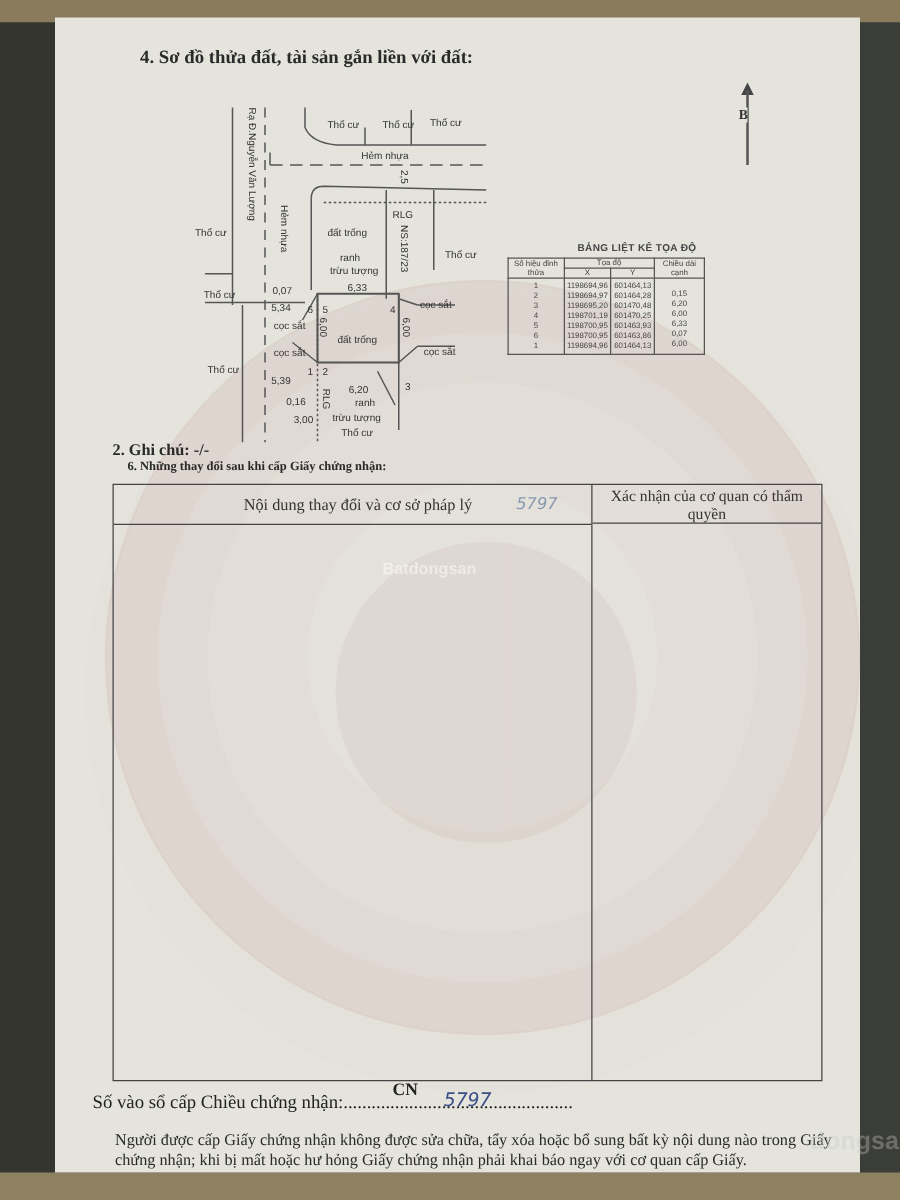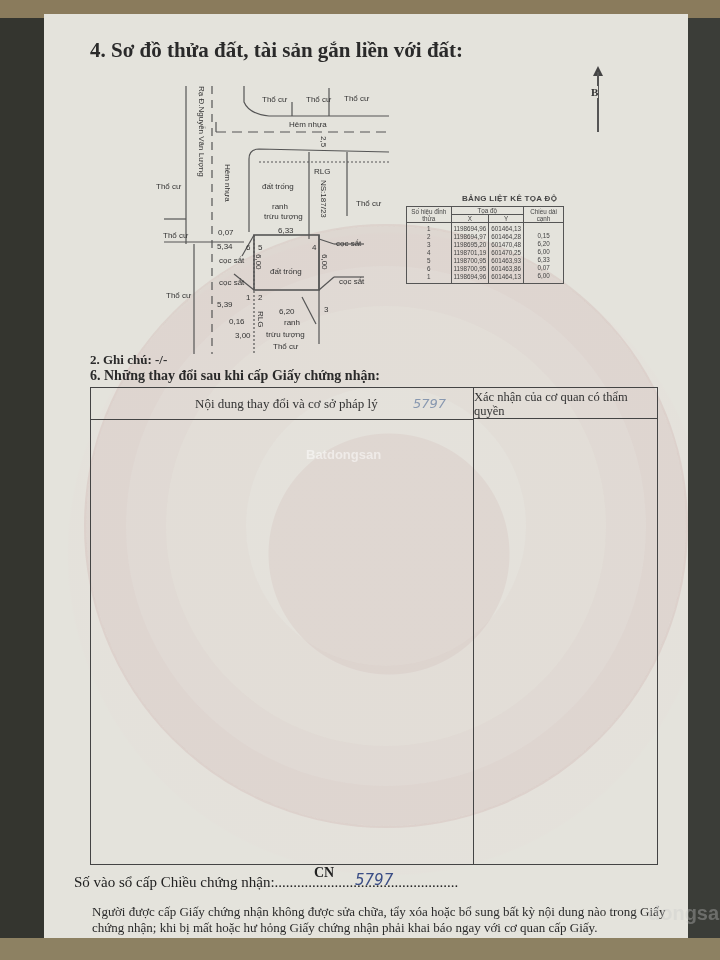--- a/index.html
+++ b/index.html
@@ -5,38 +5,38 @@
   html,body{margin:0;padding:0;}
   body{width:720px;height:960px;position:relative;overflow:hidden;background:#3a3b37;font-family:"Liberation Serif",serif;}
   .bg-top{position:absolute;left:0;top:0;width:720px;height:18px;background:#8a7b5c;}
   .bg-bottom{position:absolute;left:0;top:938px;width:720px;height:22px;background:#8d8162;}
   .bg-left{position:absolute;left:0;top:18px;width:44px;height:920px;background:#34352f;}
   .bg-right{position:absolute;left:688px;top:18px;width:32px;height:920px;background:#3b3d38;}
   .paper{position:absolute;left:44px;top:14px;width:644px;height:924px;background:#e4e3dc;
     background-image:radial-gradient(circle at 345px 540px, rgba(200,160,160,0.18) 0, rgba(200,160,160,0.18) 120px, rgba(230,210,210,0.10) 121px, rgba(230,210,210,0.10) 320px, rgba(0,0,0,0) 322px);}
   .seal{position:absolute;left:40px;top:210px;width:600px;height:600px;border-radius:50%;
     border:2px solid rgba(190,140,140,0.18);box-shadow:inset 0 0 0 40px rgba(200,150,150,0.06), inset 0 0 0 80px rgba(200,150,150,0.05), inset 0 0 0 160px rgba(200,150,150,0.05);}
-  .h4{position:absolute;left:46px;top:24px;font-size:21px;font-weight:bold;color:#2a2a2a;}
+  .h4{position:absolute;left:68px;top:24px;font-size:15px;font-weight:bold;color:#2a2a2a;}
   .diagram{position:absolute;left:0;top:0;width:644px;height:340px;}
   .dtext{font-family:"Liberation Sans",sans-serif;fill:#333;}
   .coord-title{position:absolute;left:384px;top:180px;font-size:8px;color:#444;font-family:"Liberation Sans",sans-serif;font-weight:bold;letter-spacing:.3px;padding-left:34px;}
   .coord-table{position:absolute;left:362px;top:192px;width:158px;border-collapse:collapse;font-family:"Liberation Sans",sans-serif;font-size:6.3px;color:#444;}
   .coord-table td,.coord-table th{border:1px solid #555;padding:0 2px;text-align:center;font-weight:normal;}
   .coord-table .body td{border-top:none;border-bottom:none;line-height:8px;}
   .coord-table .body td.vlist div{line-height:8px;}
   .north{position:absolute;left:553px;top:58px;width:2px;height:60px;background:#555;}
   .north-head{position:absolute;left:549px;top:52px;width:0;height:0;border-left:5px solid transparent;border-right:5px solid transparent;border-bottom:10px solid #444;}
   .north-label{position:absolute;left:547px;top:72px;font-size:11px;font-weight:bold;color:#333;background:#e4e3dc;}
   .note5{position:absolute;left:46px;top:338px;font-size:13px;font-weight:bold;color:#2a2a2a;}
-  .h6{position:absolute;left:46px;top:354px;font-size:14px;font-weight:bold;color:#2a2a2a;}
+  .h6{position:absolute;left:58px;top:354px;font-size:10px;font-weight:bold;color:#2a2a2a;}
   .changes{position:absolute;left:46px;top:373px;width:566px;height:476px;border:1.5px solid #444;}
   .col-left{position:absolute;left:0;top:0;width:382px;height:100%;border-right:1.5px solid #444;}
   .col-right{position:absolute;left:383px;top:0;width:183px;height:100%;}
   .hdr-left{position:absolute;left:0;top:0;width:382px;height:31px;border-bottom:1.5px solid #444;}
-  .hdr-right{position:absolute;left:0;top:0;width:183px;height:31px;border-bottom:1.5px solid #444;text-align:left;font-size:12.5px;color:#333;line-height:14px;padding-top:2px;box-sizing:border-box;}
+  .hdr-right{position:absolute;left:0;top:0;width:183px;height:31px;border-bottom:1.5px solid #444;text-align:center;font-size:12.5px;color:#333;line-height:14px;padding-top:2px;box-sizing:border-box;}
   .hdr-left-text{position:absolute;left:104px;top:8px;font-size:13px;color:#333;}
   .hw-num{position:absolute;left:322px;top:8px;font-size:13px;color:#8898b0;font-family:"DejaVu Sans",sans-serif;font-style:italic;}
   .cert-line{position:absolute;left:30px;top:860px;font-size:15px;color:#222;}
   .cn{position:absolute;left:270px;top:851px;font-size:14px;font-weight:bold;color:#222;}
   .cert-num{position:absolute;left:311px;top:857px;font-size:15px;color:#3b4e86;font-family:"DejaVu Sans",sans-serif;font-style:italic;}
   .warning{position:absolute;left:48px;top:890px;width:600px;font-size:13px;color:#2a2a2a;line-height:16px;}
   .wm{position:absolute;left:262px;top:433px;font-family:"Liberation Sans",sans-serif;font-size:13px;color:rgba(255,255,255,0.5);font-weight:bold;text-align:right;}
   .wm2{position:absolute;left:648px;top:902px;font-family:"Liberation Sans",sans-serif;font-size:20px;color:rgba(200,200,200,0.35);font-weight:bold;}
 </style>
 </head>

